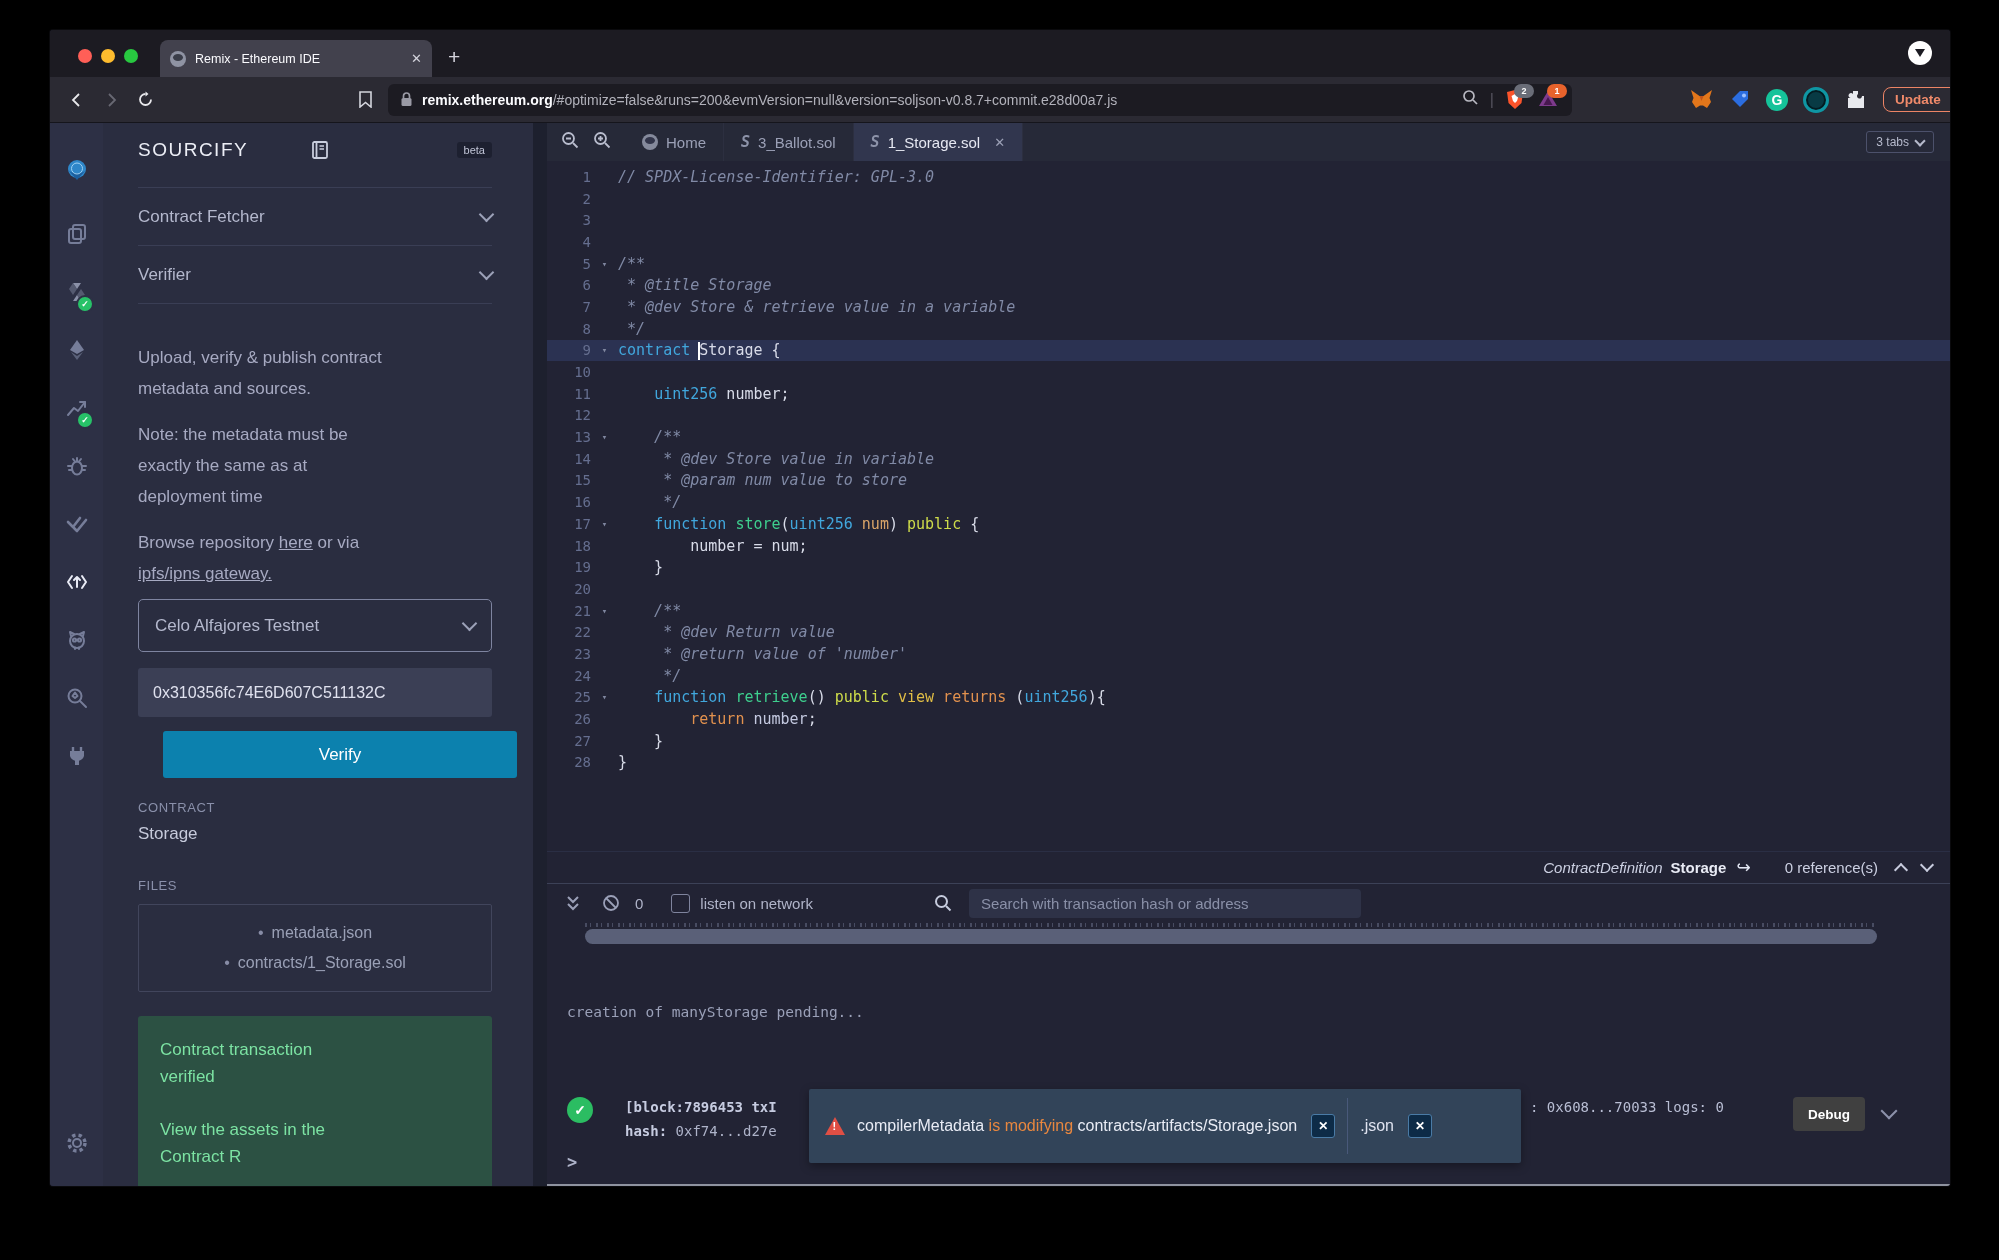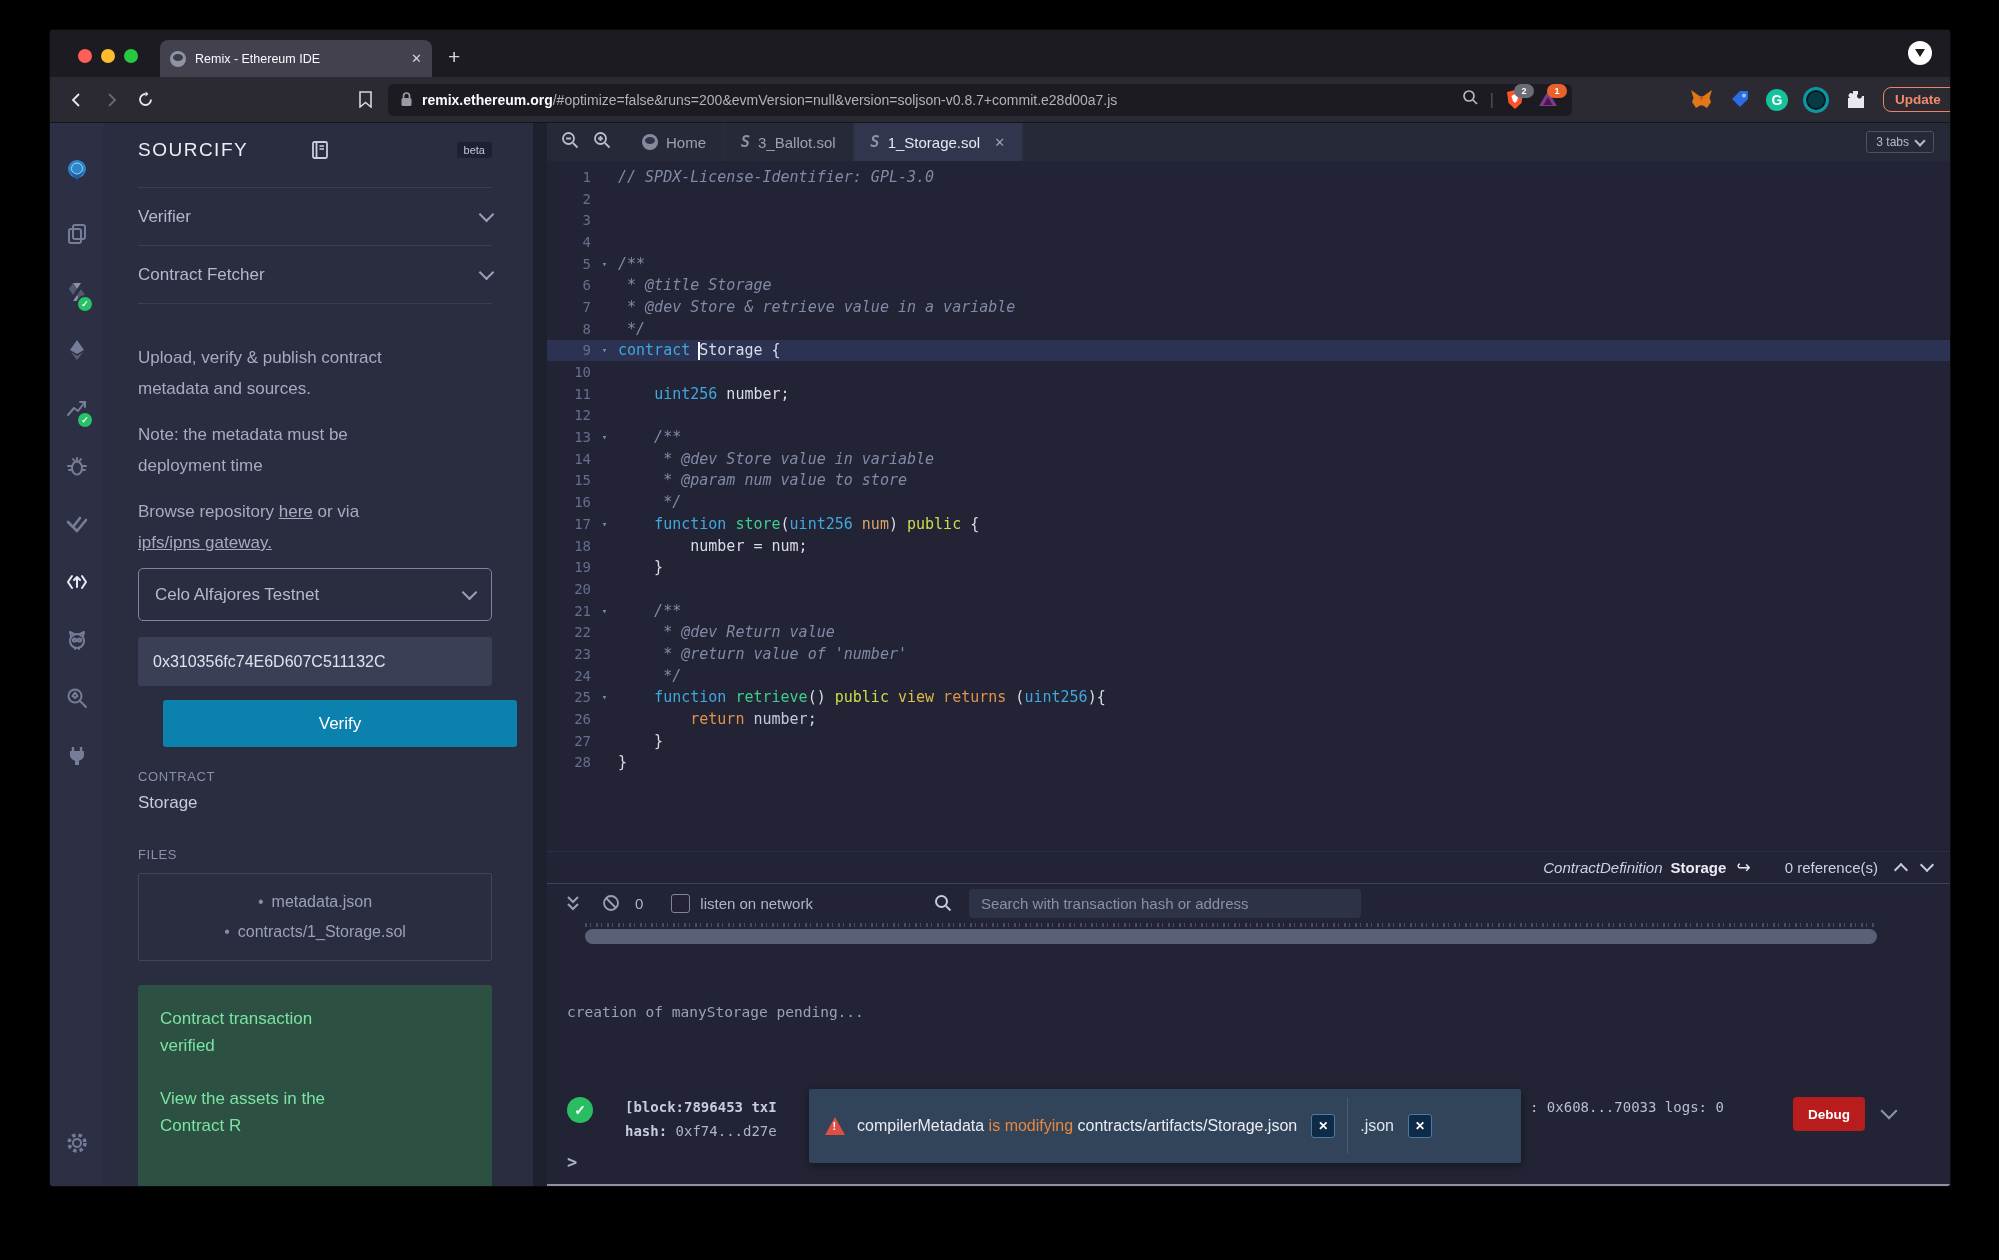--- a/index.html
+++ b/index.html
@@ -131,21 +131,21 @@
   .t-clip{position:absolute;top:39px;left:38px;width:1292px;height:4px;opacity:.45;background:repeating-linear-gradient(90deg,#767d99 0 2px,transparent 2px 5px,#767d99 5px 6px,transparent 6px 11px);}
   .t-scrollbar{position:absolute;top:45px;left:38px;width:1292px;height:15px;border-radius:8px;background:#5a6078;}
   .t-pending{position:absolute;top:120px;left:20px;font-family:"DejaVu Sans Mono",monospace;font-size:14.5px;color:#9aa0b8;}
   .t-tx{position:absolute;top:205px;left:0;right:0;height:90px;font-family:"DejaVu Sans Mono",monospace;}
   .okcirc{position:absolute;left:20px;top:8px;width:26px;height:26px;border-radius:50%;background:#2bbd62;color:#fff;display:flex;align-items:center;justify-content:center;font-size:14px;font-weight:bold;font-family:"Liberation Sans",sans-serif;}
   .txl1{position:absolute;left:78px;top:10px;font-size:14px;font-weight:bold;color:#c6cbe0;white-space:pre;}
   .txl2{position:absolute;left:78px;top:34px;font-size:14px;color:#aeb3c9;white-space:pre;}
   .txl2 b{color:#c6cbe0;}
   .txr{position:absolute;left:983px;top:10px;font-size:14px;color:#b9bed4;white-space:pre;}
   .txr b{font-weight:normal;}
-  .debugbtn{position:absolute;left:1246px;top:8px;width:72px;height:34px;background:#b91c1c;border:none;border-radius:4px;color:#fff;font-weight:bold;font-size:13.5px;font-family:"Liberation Sans",sans-serif;}
+  .debugbtn{position:absolute;left:1246px;top:8px;width:72px;height:34px;background:#404040;border:none;border-radius:4px;color:#fff;font-weight:bold;font-size:13.5px;font-family:"Liberation Sans",sans-serif;}
   .txchev{position:absolute;left:1336px;top:16px;width:10px;height:10px;border-right:2.5px solid #8d92ab;border-bottom:2.5px solid #8d92ab;transform:rotate(45deg);}
   .toast{position:absolute;left:262px;top:0;width:712px;height:74px;background:#324459;border-radius:2px;display:flex;align-items:center;padding:0 16px;box-sizing:border-box;box-shadow:0 3px 10px rgba(0,0,0,.35);font-family:"Liberation Sans",sans-serif;}
   .warn-tri{width:0;height:0;border-left:10px solid transparent;border-right:10px solid transparent;border-bottom:18px solid #e04f44;position:relative;flex:none;}
   .warn-tri::after{content:"!";position:absolute;left:-2.5px;top:3px;font-size:11px;color:#fff;font-weight:bold;}
   .toast-text{margin-left:12px;font-size:16px;color:#e9ecf5;white-space:nowrap;}
   .toast-text .hl{color:#e8873f;}
   .t-x{width:22px;height:22px;background:#0d2b47;border:1px solid #4a7ba6;border-radius:3px;color:#fff;font-size:12px;font-weight:bold;display:flex;align-items:center;justify-content:center;flex:none;}
   .t-x.first{margin-left:14px;}
   .toast-div{width:1px;height:56px;background:#49597a;margin:0 12px;flex:none;}
   .toast2-label{font-size:16px;color:#dfe3f0;margin-right:14px;}
@@ -356,35 +356,36 @@
                 <rect x="3" y="1" width="14" height="16" rx="1.5" fill="none" stroke="#c9cede" stroke-width="1.8"></rect>
                 <path d="M6.5 1 V17" stroke="#c9cede" stroke-width="1.8"></path>
                 <path d="M9.5 5 H14 M9.5 8 H14" stroke="#c9cede" stroke-width="1.4"></path>
               </svg>
           </span>
           <span class="p-beta">beta</span>
         </div>
 
         <div class="accordion">
           <div class="acc-row">
+            <span>Contract Fetcher</span>
+            <span class="chev"></span>
+          </div>
+          <div class="acc-row">
             <span>Verifier</span>
-            <span class="chev"></span>
-          </div>
-          <div class="acc-row">
-            <span>Contract Fetcher</span>
             <span class="chev"></span>
           </div>
         </div>
 
         <div class="p-para m1">
           <div>Upload, verify &amp; publish contract</div>
           <div>metadata and sources.</div>
         </div>
         <div class="p-para m2">
           <div>Note: the metadata must be</div>
+          <div>exactly the same as at</div>
           <div>deployment time</div>
         </div>
         <div class="p-para m2">
           <div><span>Browse repository </span><a>here</a><span> or via</span></div>
           <div><a>ipfs/ipns gateway.</a></div>
         </div>
 
         <div class="selectbox">
           <span>Celo Alfajores Testnet</span>
           <span class="chev"></span>

